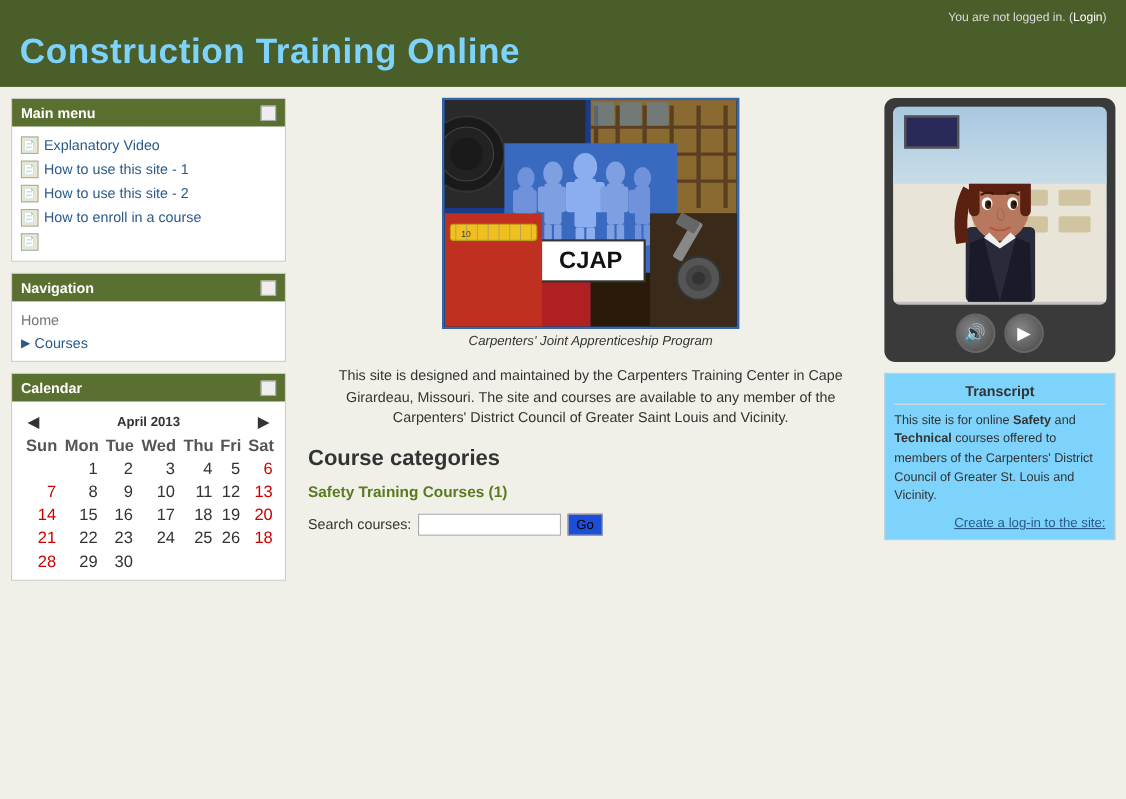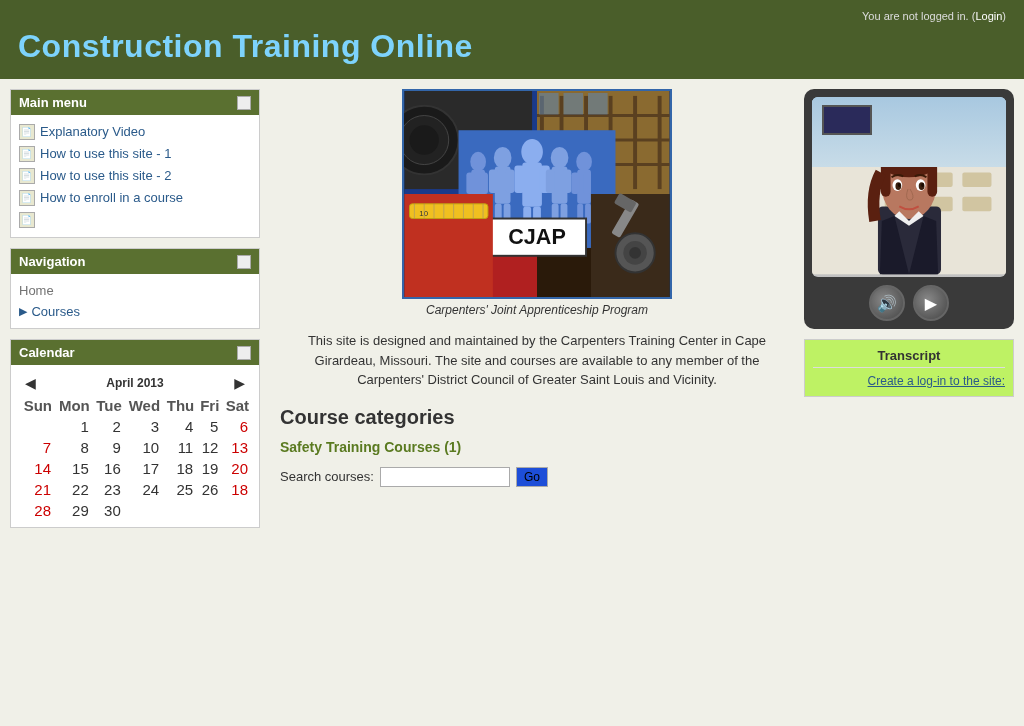--- a/index.html
+++ b/index.html
@@ -280,21 +280,21 @@
       border: 2px solid #666;
       display: flex;
       align-items: center;
       justify-content: center;
       cursor: pointer;
       color: #fff;
       font-size: 16px;
     }
 
     .transcript-panel {
-      background: #bef264;
+      background: #7dd3fc;
       border: 1px solid #ccc;
       padding: 8px;
     }
     .transcript-title {
       font-weight: bold;
       font-size: 13px;
       text-align: center;
       margin-bottom: 6px;
       border-bottom: 1px solid #ddd;
       padding-bottom: 4px;
@@ -625,18 +625,21 @@
           <span>🔊</span>
         </div>
         <div class="avatar-btn">
           <span>▶</span>
         </div>
       </div>
     </div>
 
     <div class="transcript-panel">
       <div class="transcript-title">Transcript</div>
+      <div class="transcript-text">
+        This site is for online <strong>Safety</strong> and <strong>Technical</strong> courses offered to members of the Carpenters' District Council of Greater St. Louis and Vicinity.
+      </div>
       <a href="#" class="transcript-link">Create a log-in to the site:</a>
     </div>
 
   </div>
 
 </div>
 
 </body></html>

